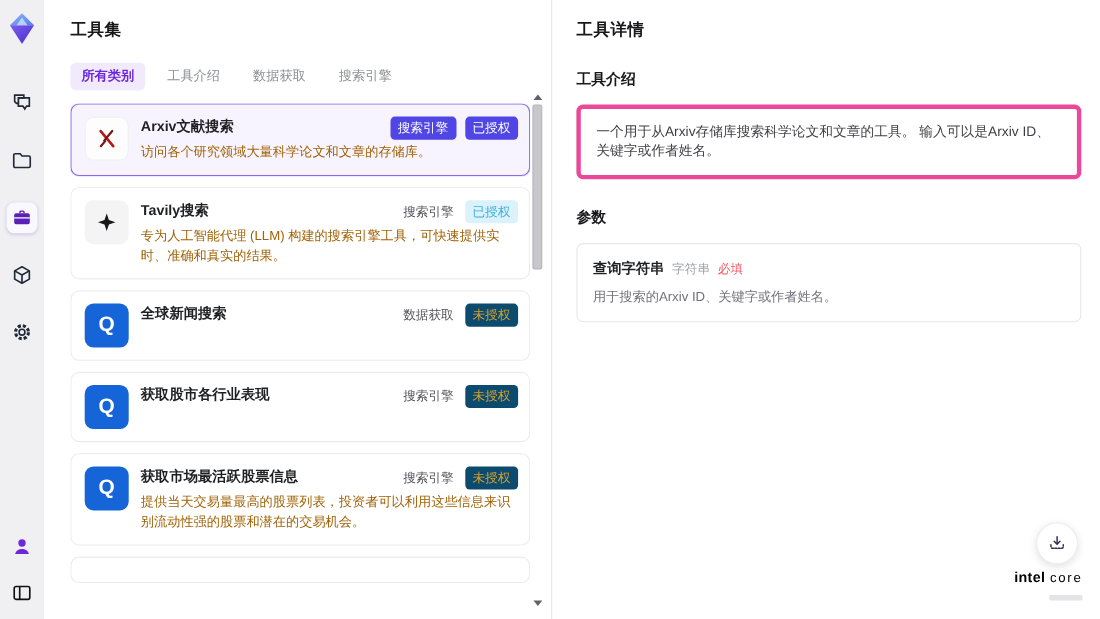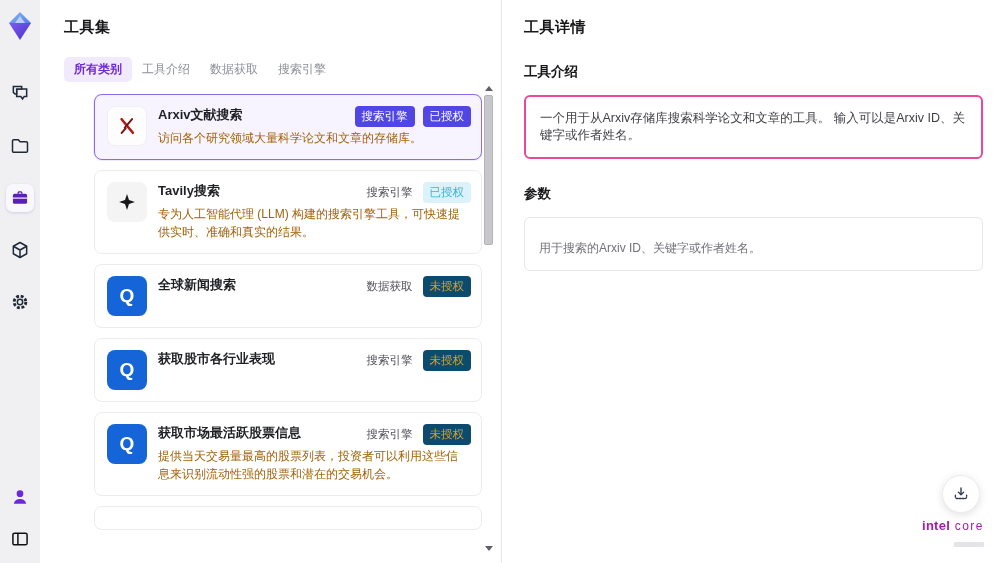--- a/index.html
+++ b/index.html
@@ -17,28 +17,28 @@
   .rail .bottom { margin-bottom:10px; display:flex; flex-direction:column; gap:14px; align-items:center; }
 
   
   .main { position:absolute; left:40px; top:0; right:0; height:563px; display:flex; }
   .tools-panel { width:462px; border-right:1px solid #e5e5ea; padding:18px 0 0 24px; position:relative; }
   .details-panel { flex:1; padding:18px 17px 0 22px; position:relative; }
 
   .panel-title { font-size:15px; font-weight:bold; letter-spacing:.5px; }
 
   
-  .tabs { margin-top:20px; display:flex; align-items:center; }
+  .tabs { margin-top:20px; display:flex; gap:10px; align-items:center; }
   .tab { font-size:12px; color:#8e9097; padding:4px 10px; border-radius:5px; cursor:pointer; white-space:nowrap; }
   .tab.active { color:#6d28d9; background:#f1eafd; font-weight:bold; }
 
   
   .tool-list { margin-top:12px; width:418px; display:flex; flex-direction:column; gap:10px; height:455px; overflow:hidden; }
   .tool-card { position:relative; display:flex; gap:11px; padding:11px 10px 11px 12px;
-    border:1px solid #ececf0; border-radius:8px; background:#fff; cursor:pointer;margin-left:30px; }
+    border:1px solid #ececf0; border-radius:8px; background:#fff; cursor:pointer; }
   .tool-card.selected { border:1px solid #8b6ae8; background:#f8f4ff; box-shadow:0 0 0 1px rgba(139,106,232,.15); }
   .tool-icon { flex:none; width:40px; height:40px; border-radius:8px; background:#f4f4f5;
     display:flex; align-items:center; justify-content:center; overflow:hidden; }
   .tool-icon.arxiv-icon { background:#fdfdfd; border:1px solid #f0f0f0; }
   .tool-icon.news-search-icon { background:#1565d8; }
   .tool-icon.news-search-icon span { color:#fff; font-weight:bold; font-size:19px; }
   .tool-content { flex:1; padding-right:2px; min-width:0; }
   .tool-name { font-size:13px; font-weight:bold; color:#1f2024; }
   .tool-desc { margin-top:5px; font-size:12px; line-height:1.55; color:#a16207; max-width:345px; }
   .tool-badges { position:absolute; right:10px; top:11px; display:flex; gap:8px; align-items:center; }
@@ -50,33 +50,33 @@
 
   
   .scrollbar { position:absolute; right:7px; top:86px; bottom:12px; width:10px; }
   .scroll-arrow { width:0; height:0; border-left:4px solid transparent; border-right:4px solid transparent; margin:0 auto; }
   .scroll-arrow.up { border-bottom:5px solid #606066; }
   .scroll-arrow.down { border-top:5px solid #606066; position:absolute; bottom:0; left:1px; }
   .scroll-thumb { position:absolute; top:9px; left:0; width:9px; height:150px; background:#c7c7cc; border:1px solid #b4b4ba; border-radius:2px; }
 
   
   .section-heading { font-size:13.5px; font-weight:bold; margin-top:26px; }
-  .intro-box { margin-top:14px; border:2px solid #ec4899; border-radius:6px; padding:13px 14px; font-size:12.5px; color:#3f3f46; }
+  .intro-box { margin-top:14px; border:4px solid #ec4899; border-radius:6px; padding:13px 14px; font-size:12.5px; color:#3f3f46; }
   .param-card { margin-top:14px; border:1px solid #e7e7ec; border-radius:6px; padding:13px 14px; }
   .param-head { display:flex; align-items:baseline; gap:7px; }
   .param-name { font-size:13px; font-weight:bold; color:#1f2024; }
   .param-type { font-size:11.5px; color:#9ca0a8; }
   .param-required { font-size:11.5px; color:#f25d6b; }
   .param-desc { margin-top:9px; font-size:12px; color:#71717a; }
 
   
   .fab { position:absolute; right:20px; bottom:50px; width:38px; height:38px; border-radius:50%;
     background:#fff; border:1px solid #ededf0; box-shadow:0 2px 8px rgba(0,0,0,.12);
     display:flex; align-items:center; justify-content:center; cursor:pointer; }
-  .brand { position:absolute; right:16px; bottom:12px; text-align:right; color:#a21caf; line-height:1.1; }
+  .brand { position:absolute; right:16px; bottom:12px; text-align:right; color:#000000; line-height:1.1; }
   .brand .intel { font-size:13px; font-weight:bold; letter-spacing:.3px; }
   .brand .core { font-size:12px; font-weight:400; letter-spacing:1.5px; }
   .brand .bar { display:inline-block; margin-top:3px; width:30px; height:5px; background:#e4e4e8; border-radius:1px; }
 </style>
 </head>
 <body>
 
 <div class="rail">
   <div class="logo">
     <svg width="26" height="32" viewBox="0 0 26 32">
@@ -232,20 +232,25 @@
       <div class="scroll-arrow down"></div>
     </div>
   </div>
 
   <div class="details-panel">
     <div class="panel-title">工具详情</div>
     <div class="section-heading">工具介绍</div>
     <div class="intro-box">一个用于从Arxiv存储库搜索科学论文和文章的工具。 输入可以是Arxiv ID、关键字或作者姓名。</div>
     <div class="section-heading">参数</div>
     <div class="param-card">
+      <div class="param-head">
+        <span class="param-name">查询字符串</span>
+        <span class="param-type">字符串</span>
+        <span class="param-required">必填</span>
+      </div>
       <div class="param-desc">用于搜索的Arxiv ID、关键字或作者姓名。</div>
     </div>
   </div>
 </div>
 
 <div class="fab">
   <svg width="18" height="18" viewBox="0 0 24 24" fill="none" stroke="#2d3250" stroke-width="1.8" stroke-linecap="round" stroke-linejoin="round">
     <path d="M12 4v8"></path>
       <path d="M8.5 9.5L12 13l3.5-3.5"></path>
     <path d="M4.5 13.5v2.5a2 2 0 0 0 2 2h11a2 2 0 0 0 2-2v-2.5" stroke-dasharray="2.4 1.6"></path>

